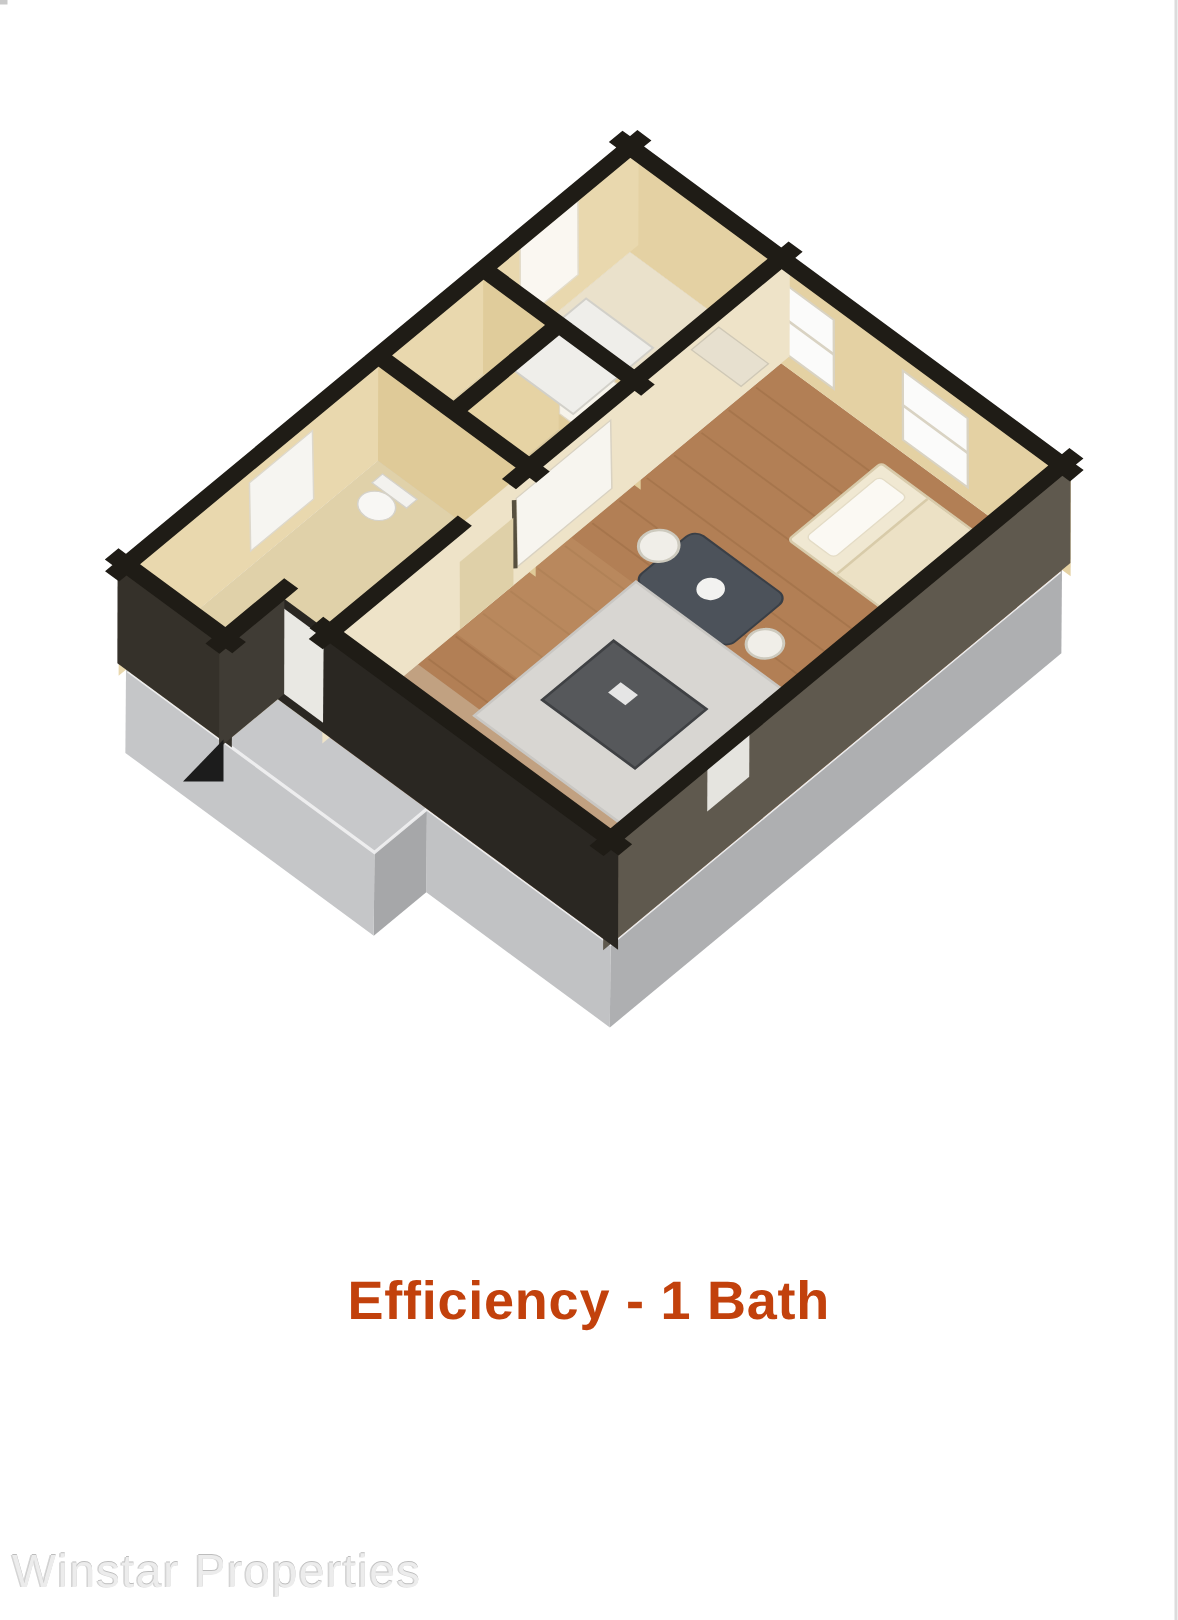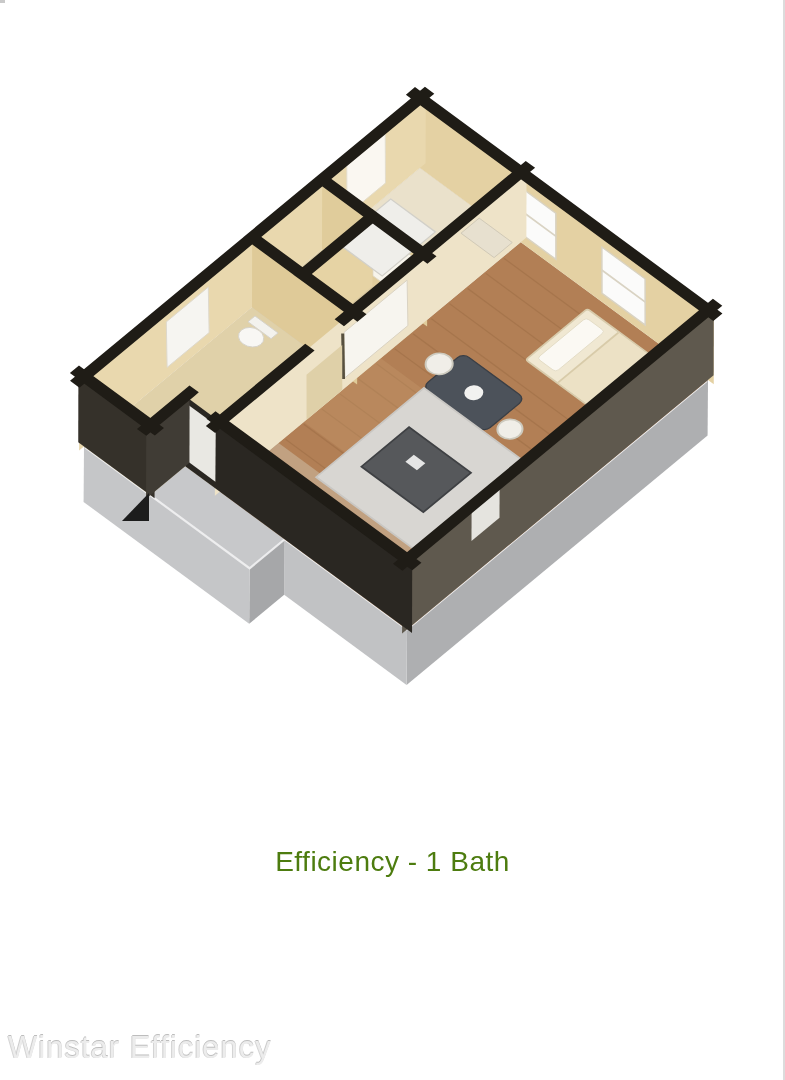--- a/index.html
+++ b/index.html
@@ -11,21 +11,21 @@
   .plan-wrap{position:absolute;top:0;left:0;width:785px;height:700px;}
   .caps{stroke:#1f1c16;stroke-width:13;fill:none;stroke-linecap:square;}
   .plank{stroke:#9d6e45;stroke-width:1.4;fill:none;opacity:.55;}
   .sash{stroke:#d9d3c3;stroke-width:2;fill:none;}
   .winpane{fill:#fbfbfa;stroke:#d9d3c3;stroke-width:1.5;}
   .hl{stroke:#f1f1f2;stroke-width:2.5;fill:none;opacity:.9;}
   .caption{
     position:absolute;top:846px;left:0;width:785px;text-align:center;
   }
   .caption .unit{
-    font-size:28px;letter-spacing:.5px;color:#4d7c0f;font-weight:400;
+    font-size:36px;letter-spacing:.5px;color:#c2410c;font-weight:700;
   }
   .caption .area{
     margin-top:5px;
     font-family:"Liberation Serif", serif;font-style:italic;
     font-size:42px;color:#3f4c63;
   }
   .watermark{
     position:absolute;left:8px;top:1030px;
     font-size:31px;letter-spacing:1px;color:#ececec;
     text-shadow:0 -1px 0 #bdbdbd, -1px 0 0 #d4d4d4, 1px 1px 1px #ffffff;
@@ -117,16 +117,16 @@
   </g>
 
   <polygon points="122,521 149,493 149,521 135,521" fill="#1c1c1c"></polygon>
 </svg>
 </div>
 
 <div class="caption">
   <div class="unit">Efficiency - 1 Bath</div>
 </div>
 
-<div class="watermark">Winstar Efficiency</div>
+<div class="watermark">Winstar Properties</div>
 
 <div class="edge-right"></div>
 <div class="speck"></div>
 
 </body></html>

